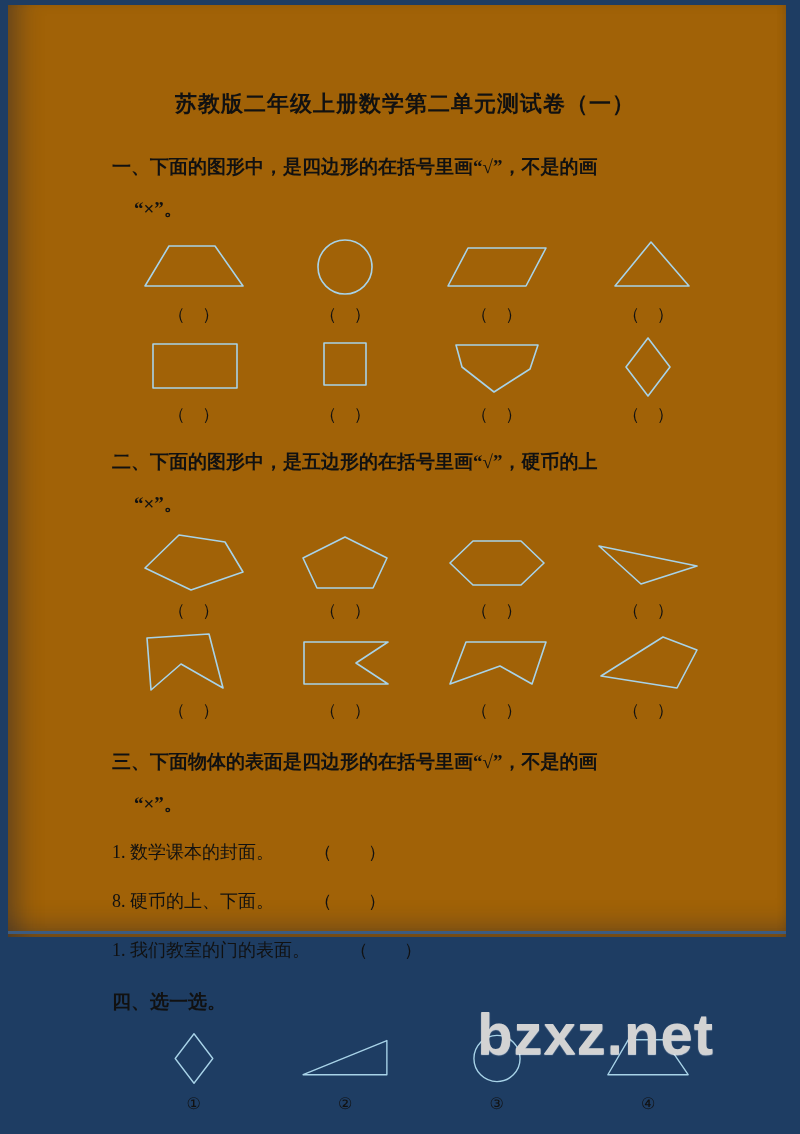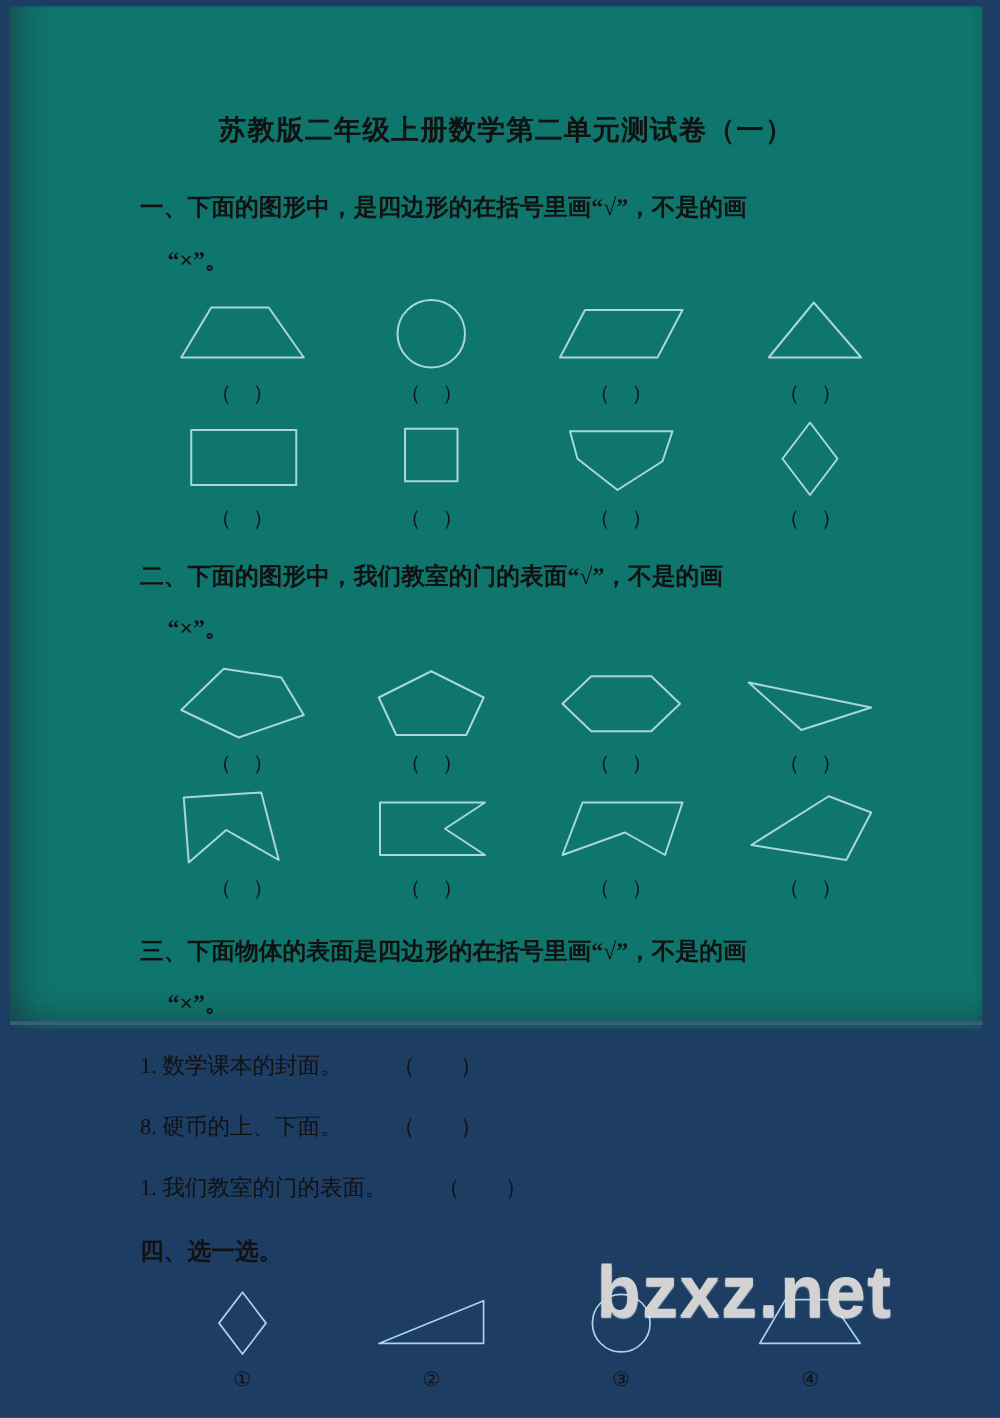--- a/index.html
+++ b/index.html
@@ -5,22 +5,22 @@
   html,body { margin:0; padding:0; }
   body {
     width:800px; height:1134px;
     position:relative;
     background:var(--frame,#1e3d63);
     font-family:"Liberation Serif","DejaVu Serif",serif;
     overflow:hidden;
   }
   .page {
     position:absolute; left:8px; top:5px;
-    width:778px; height:818px;
-    background:#0f766e;
+    width:778px; height:932px;
+    background:#a16207;
     box-shadow: inset 28px 0 24px -18px rgba(30,35,55,.45),
                 inset 0 -28px 24px -18px rgba(30,35,55,.40),
                 inset -6px 0 8px -6px rgba(30,35,55,.25);
   }
   .bottom-edge {
     position:absolute; left:0; bottom:3px; width:100%; height:3px;
     background:#3c5b80;
   }
   .content { padding:84px 88px 0 104px; color:#111; }
   h1 {
@@ -130,21 +130,21 @@
               <svg viewBox="0 0 110 62">
                 <polygon points="55,2 77,31 55,60 33,31"></polygon>
               </svg>
             </div>
             <div class="bracket">（　）</div>
           </div>
         </div>
     </section>
 
     <section>
-      <p class="qline1 mt-s2">二、下面的图形中，我们教室的门的表面“√”，不是的画</p>
+      <p class="qline1 mt-s2">二、下面的图形中，是五边形的在括号里画“√”，硬币的上</p>
       <p class="qline2">“×”。</p>
       <div class="grid" id="grid-two">
           <div class="cell">
             <div class="shape">
               <svg viewBox="0 0 110 62">
                 <polygon points="40,3 86,10 104,40 52,58 6,36"></polygon>
               </svg>
             </div>
             <div class="bracket">（　）</div>
           </div>

